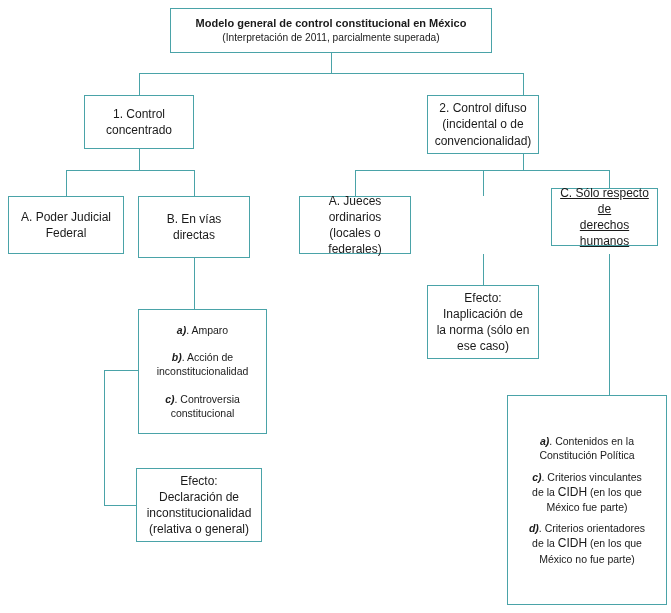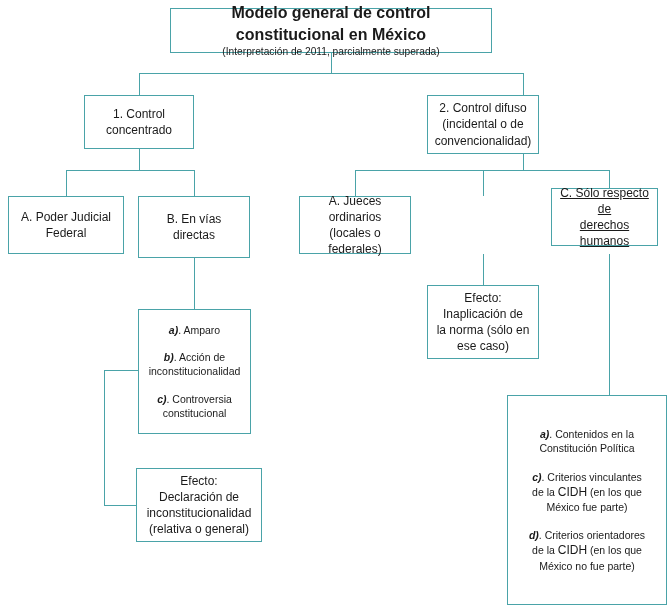--- a/index.html
+++ b/index.html
@@ -43,21 +43,21 @@
   }
   .node .line {
     display: block;
     width: 100%;
   }
   .node.root {
     font-size: 11px;
   }
   .node.root .title {
     font-weight: bold;
-    font-size: 16px;
+    font-size: 11px;
   }
   .node.root .subtitle {
     font-size: 10.2px;
   }
   .list {
     position: absolute;
     box-sizing: border-box;
     border: 1px solid #4aa3a8;
     background: #ffffff;
     font-size: 10.5px;
@@ -146,21 +146,21 @@
     <span class="line">ordinarios</span>
     <span class="line">(locales o federales)</span>
   </div>
 
 
   <div class="node" style="left:551px; top:188px; width:107px; height:58px;text-decoration:underline;">
     <span class="line">C. Sólo respecto de</span>
     <span class="line">derechos humanos</span>
   </div>
 
-  <div class="list" style="left:138px; top:309px; width:113px; height:125px;">
+  <div class="list" style="left:138px; top:309px; width:129px; height:125px;">
     <div class="item">
       <span class="lbl">a)</span><span>. Amparo</span>
     </div>
     <div class="item">
       <span class="lbl">b)</span><span>. Acción de</span><br>
       <span>inconstitucionalidad</span>
     </div>
     <div class="item">
       <span class="lbl">c)</span><span>. Controversia</span><br>
       <span>constitucional</span>
@@ -174,21 +174,21 @@
     <span class="line">(relativa o general)</span>
   </div>
 
   <div class="node" style="left:427px; top:285px; width:112px; height:74px;">
     <span class="line">Efecto:</span>
     <span class="line">Inaplicación de</span>
     <span class="line">la norma (sólo en</span>
     <span class="line">ese caso)</span>
   </div>
 
-  <div class="list" style="left:507px; top:395px; width:160px; height:210px; gap:14px;">
+  <div class="list" style="left:507px; top:395px; width:160px; height:210px; gap:7px;">
     <div class="item">
       <span class="lbl">a)</span><span>. Contenidos en la</span><br>
       <span>Constitución Política</span>
     </div>
     <div class="item">
       <span class="lbl">c)</span><span>. Criterios vinculantes</span><br>
       <span>de la </span><span class="smallcaps">CIDH</span><span> (en los que</span><br>
       <span>México fue parte)</span>
     </div>
     <div class="item">

